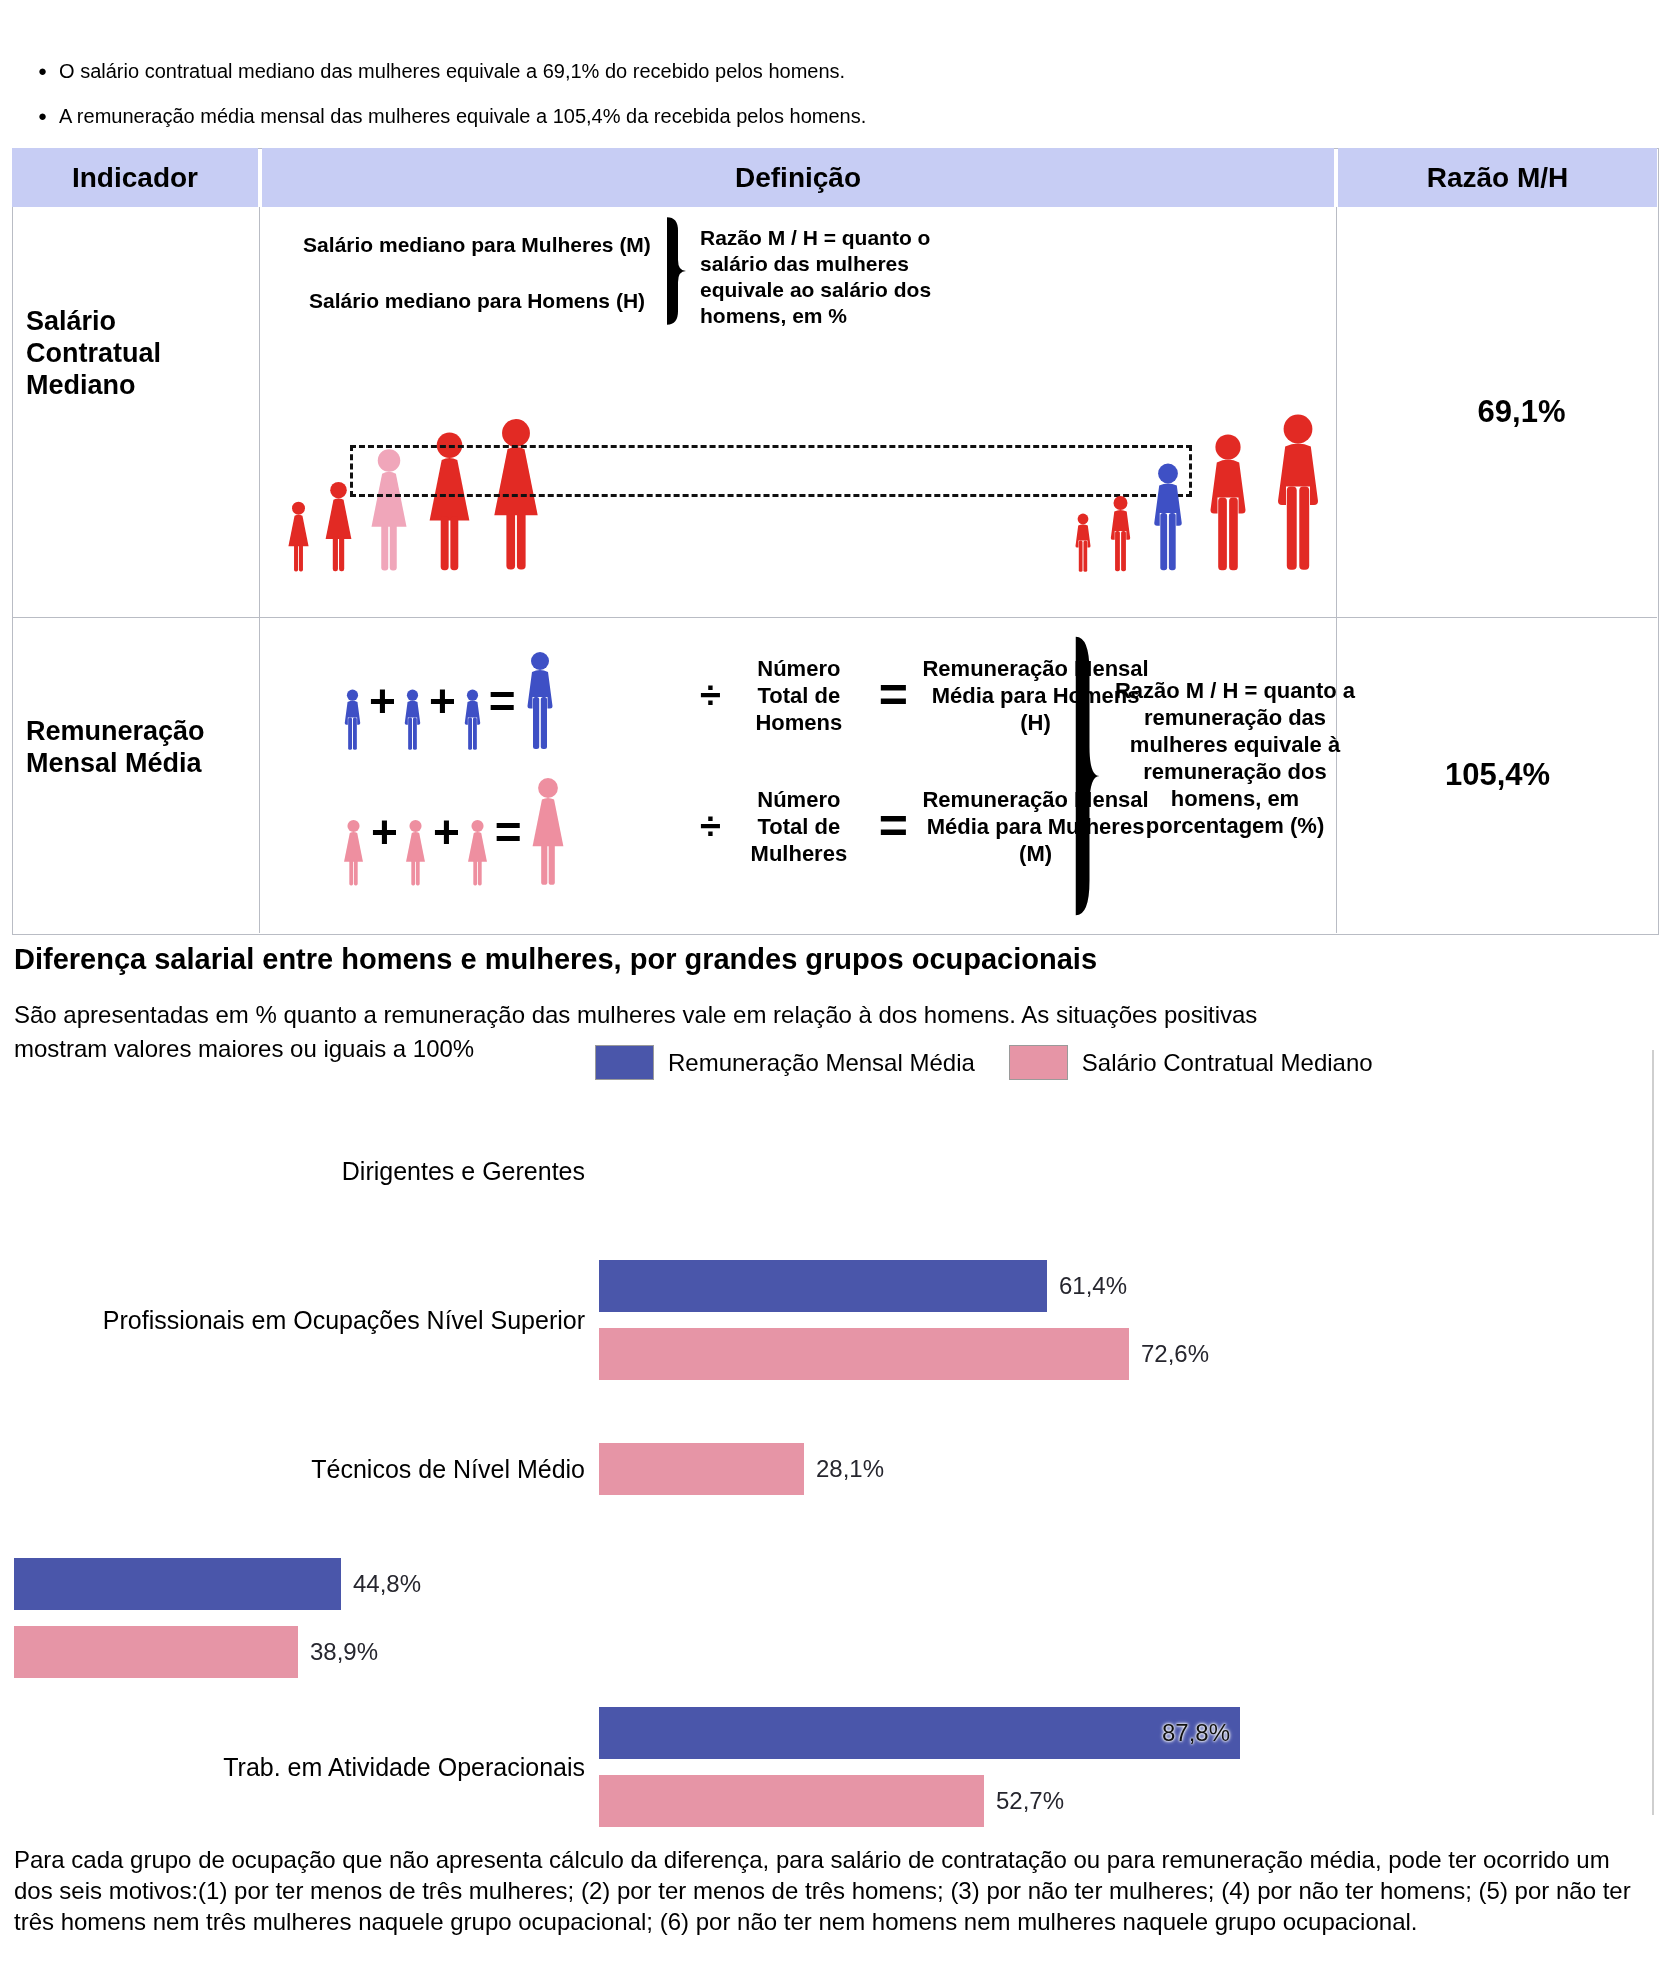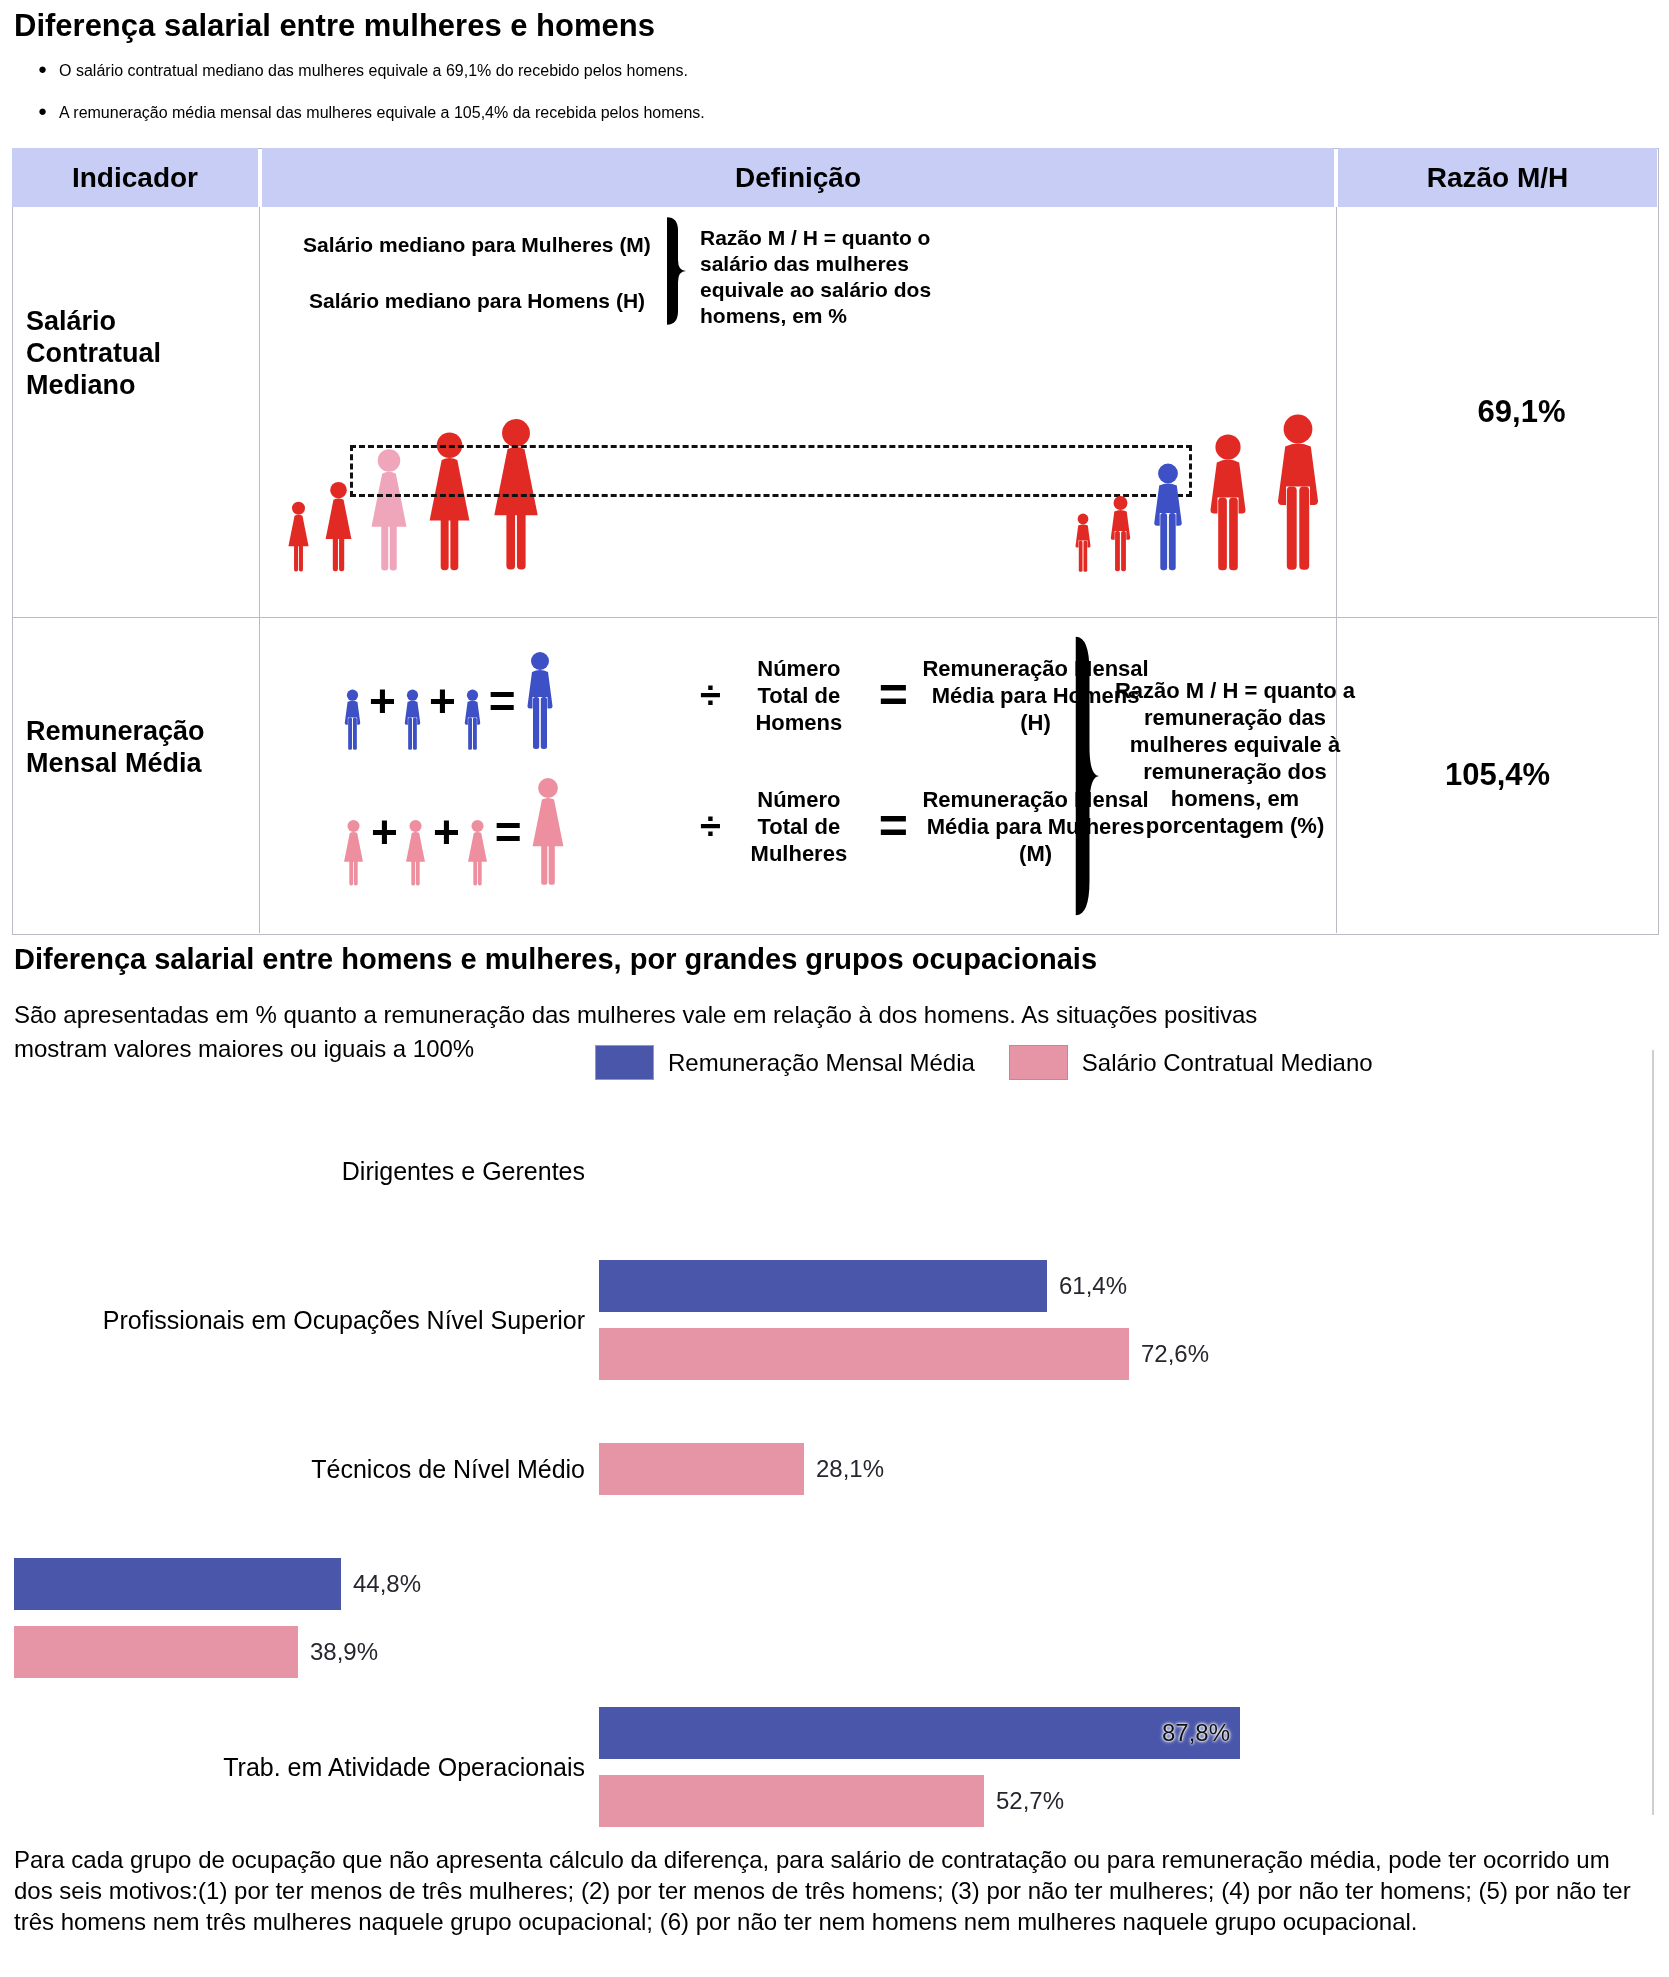--- a/index.html
+++ b/index.html
@@ -1,21 +1,21 @@
 <!DOCTYPE html>
 <html lang="pt" style="--figure_red: #e22a24; --figure_pink_light: #f0a6ba; --figure_pink: #ee8fa0; --figure_blue: #3e50c5; --bar_blue: #4a56aa; --bar_pink: #e695a6; --header_bg: #c7cdf4; --border: #b9bcc4;"><head>
 <meta charset="utf-8">
 <style>
   html,body{margin:0;padding:0;background:#fff;}
   body{font-family:"Liberation Sans","DejaVu Sans",sans-serif;color:#000;}
   .page{position:relative;width:1669px;height:1977px;background:#fff;overflow:hidden;}
 
   
   .title{position:absolute;left:14px;top:8px;font-size:31px;font-weight:bold;}
-  .bullets{position:absolute;left:38px;top:60px;margin:0;padding:0;list-style:none;font-size:16px;}
+  .bullets{position:absolute;left:38px;top:60px;margin:0;padding:0;list-style:none;font-size:20px;}
   .bullets li{margin-bottom:22px;}
   .bullets li::before{content:"\25CF";font-size:15px;vertical-align:2px;margin-right:12px;}
 
   
   .tbl-body{position:absolute;left:12px;top:148px;width:1645px;height:785px;border:1px solid var(--border);}
   .th{position:absolute;top:148px;height:59px;background:var(--header_bg);display:flex;align-items:center;justify-content:center;font-size:28px;font-weight:bold;}
   .th1{left:12px;width:246px;}
   .th2{left:262px;width:1072px;}
   .th3{left:1338px;width:319px;}
   .vline{position:absolute;width:1px;background:var(--border);top:207px;height:726px;}
@@ -95,21 +95,20 @@
       <rect x="20.6" y="60" width="5.6" height="38" rx="2.4"></rect>
     </symbol>
     <symbol id="rbrace" viewBox="0 0 24 100" preserveAspectRatio="none">
       <path d="M3 2 Q14 2 14 14 L14 40 Q14 50 22 50 Q14 50 14 60 L14 86 Q14 98 3 98"></path>
     </symbol>
   </defs>
 </svg>
 
 <div class="page">
 
-  <div class="title">Diferença salarial entre mulheres e homens</div>
   <ul class="bullets">
     <li>O salário contratual mediano das mulheres equivale a 69,1% do recebido pelos homens.</li>
     <li>A remuneração média mensal das mulheres equivale a 105,4% da recebida pelos homens.</li>
   </ul>
 
   <div class="tbl-body"></div>
   <div class="th th1">Indicador</div>
   <div class="th th2">Definição</div>
   <div class="th th3">Razão M/H</div>
   <div class="vline v1"></div>

